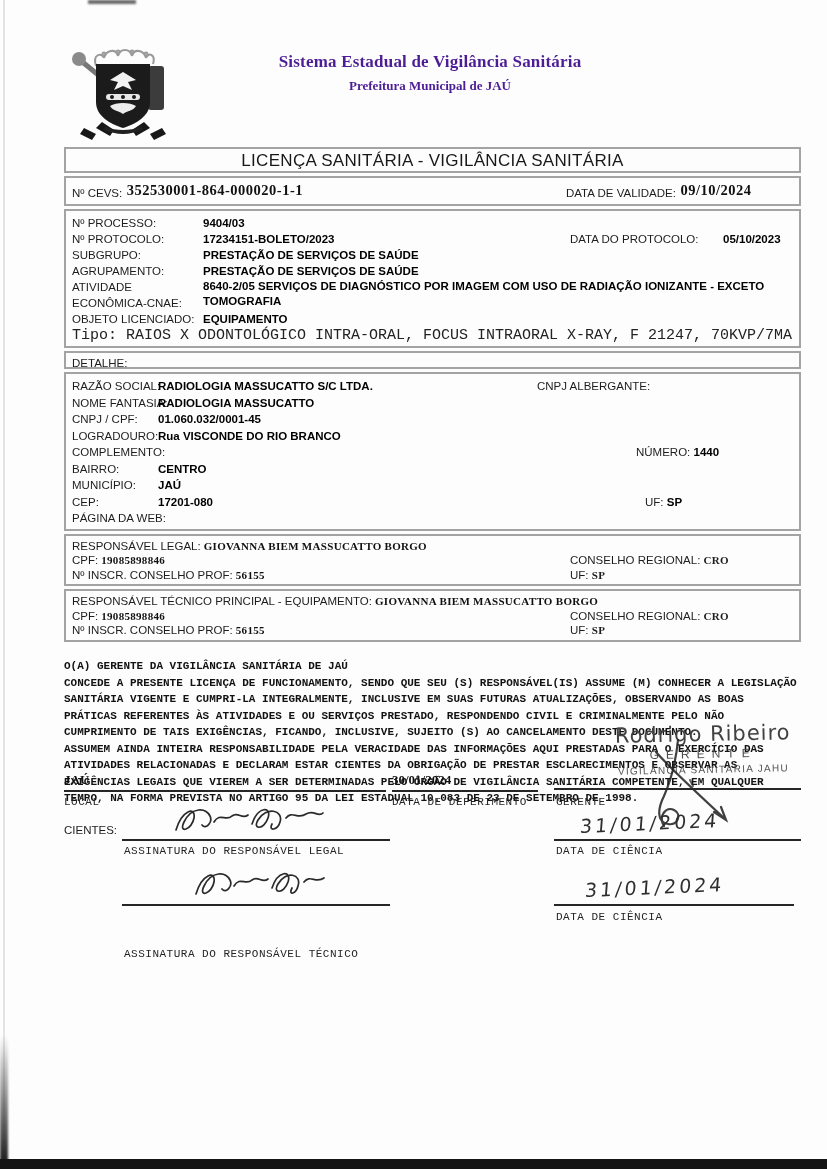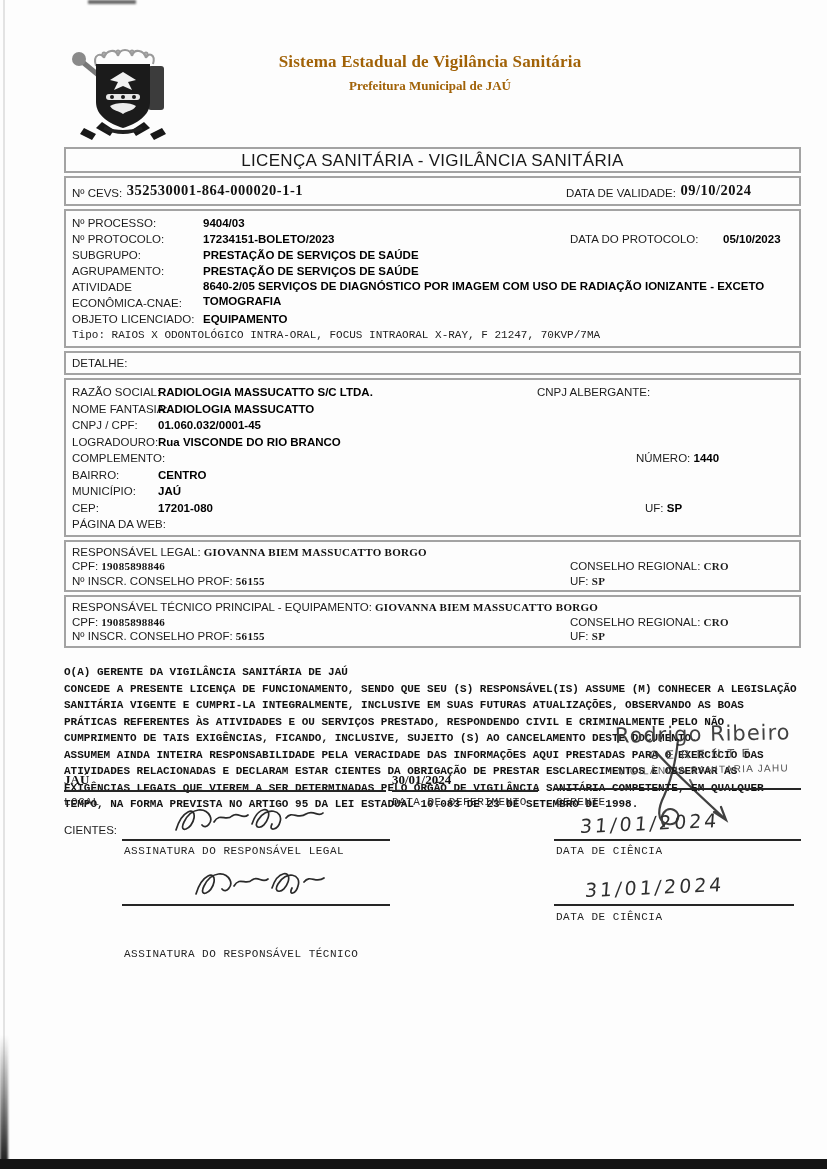--- a/index.html
+++ b/index.html
@@ -11,21 +11,21 @@
   }
   
   .scan-bottom { position:absolute; left:0; right:0; bottom:0; height:10px; background:#151515; }
   .scan-left-lower { position:absolute; left:0; bottom:8px; top:1035px; width:8px;
     background:linear-gradient(to bottom, rgba(80,80,80,0), #222); filter:blur(1px); }
   .scan-left-line { position:absolute; left:3px; top:0; bottom:10px; width:2px; background:rgba(110,110,110,0.18); }
   .scan-top-streak { position:absolute; left:88px; top:0; width:48px; height:4px; background:#444; filter:blur(1.2px); opacity:.8; }
   
   .logo { position:absolute; left:62px; top:44px; }
   .head-text { position:absolute; left:220px; top:52px; width:420px; text-align:center;
-    font-family:"Liberation Serif", serif; color:#a16207; }
+    font-family:"Liberation Serif", serif; color:#4c1d95; }
   .head-title { font-size:17px; font-weight:bold; letter-spacing:.2px; }
   .head-sub { font-size:13px; font-weight:bold; margin-top:6px; }
   
   .content { position:absolute; left:64px; top:147px; width:737px; }
   .box { border:2px solid #a3a3a3; background:#fdfdfd; }
   .title-box { height:26px; line-height:23px; text-align:center; font-size:17px; color:#181818; letter-spacing:.3px; margin-bottom:3px; }
   .cevs-box { height:30px; margin-bottom:3px; position:relative; padding:5px 6px 0 6px; }
   .lbl { font-size:11.5px; color:#1d1d1d; }
   .val { font-weight:bold; color:#000; }
   .mono  { font-family:"Liberation Mono", monospace; }
@@ -38,22 +38,22 @@
   .row-val { position:absolute; left:131px; top:0; width:596px; }
   .ent .row { line-height:16.5px; min-height:16.5px; }
   .ent .row-val { left:86px; }
   .abs465 { position:absolute; left:465px; top:0; }
   .abs498 { position:absolute; left:498px; top:0; }
   .abs540 { position:absolute; left:540px; top:16px;padding-left:24px; }
   .abs573 { position:absolute; left:573px; top:0; }
   .abs651 { position:absolute; left:651px; top:0; }
   .cnae-row { display:flex; min-height:31px; }
   .cnae-row > .lbl { flex:0 0 131px; }
-  .tipo-line { font-size:11px; line-height:17px; color:#222; }
-  .detalhe-box { height:24px; line-height:15px; padding:1px 6px; margin-bottom:3px; }
+  .tipo-line { font-size:15px; line-height:17px; color:#222; }
+  .detalhe-box { height:18px; line-height:15px; padding:1px 6px; margin-bottom:3px; }
   .resp-box { padding:3px 22px 2px 6px; margin-bottom:3px; }
   .resp-box .row { line-height:14.6px; min-height:14.6px; font-size:11px; }
   .resp-name { font-size:11px; letter-spacing:.3px; }
   
   .legal { margin-top:16px; font-size:11px; line-height:16.5px; color:#121212; width:737px; }
   .legal div, .legal p { font-family:"Liberation Mono", monospace; font-weight:bold; }
   
   .stamp { position:absolute; left:593px; top:722px; width:220px; text-align:center; color:#3d3d3d; transform:rotate(-1.2deg); }
   .stamp-name { font-family:"DejaVu Sans", sans-serif; font-size:21px; letter-spacing:1px; color:#414141; }
   .stamp-role { font-size:12px; letter-spacing:7px; margin-top:1px; color:#4c4c4c; }

